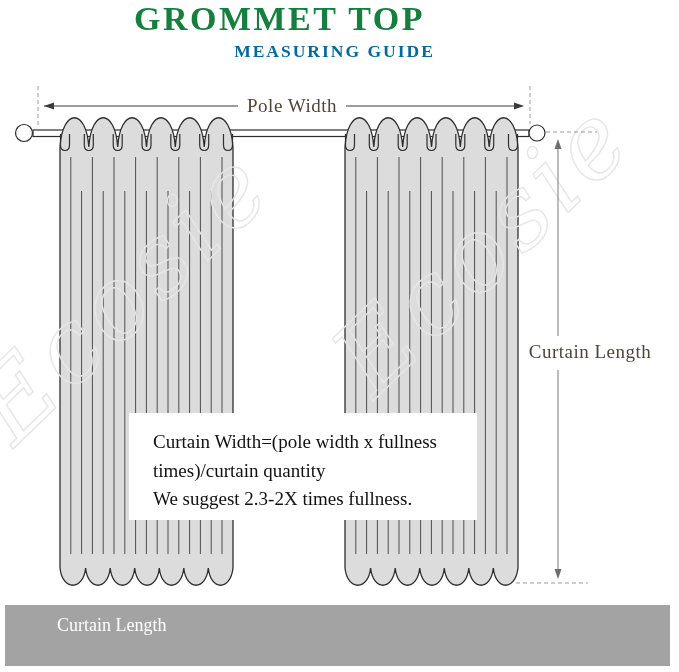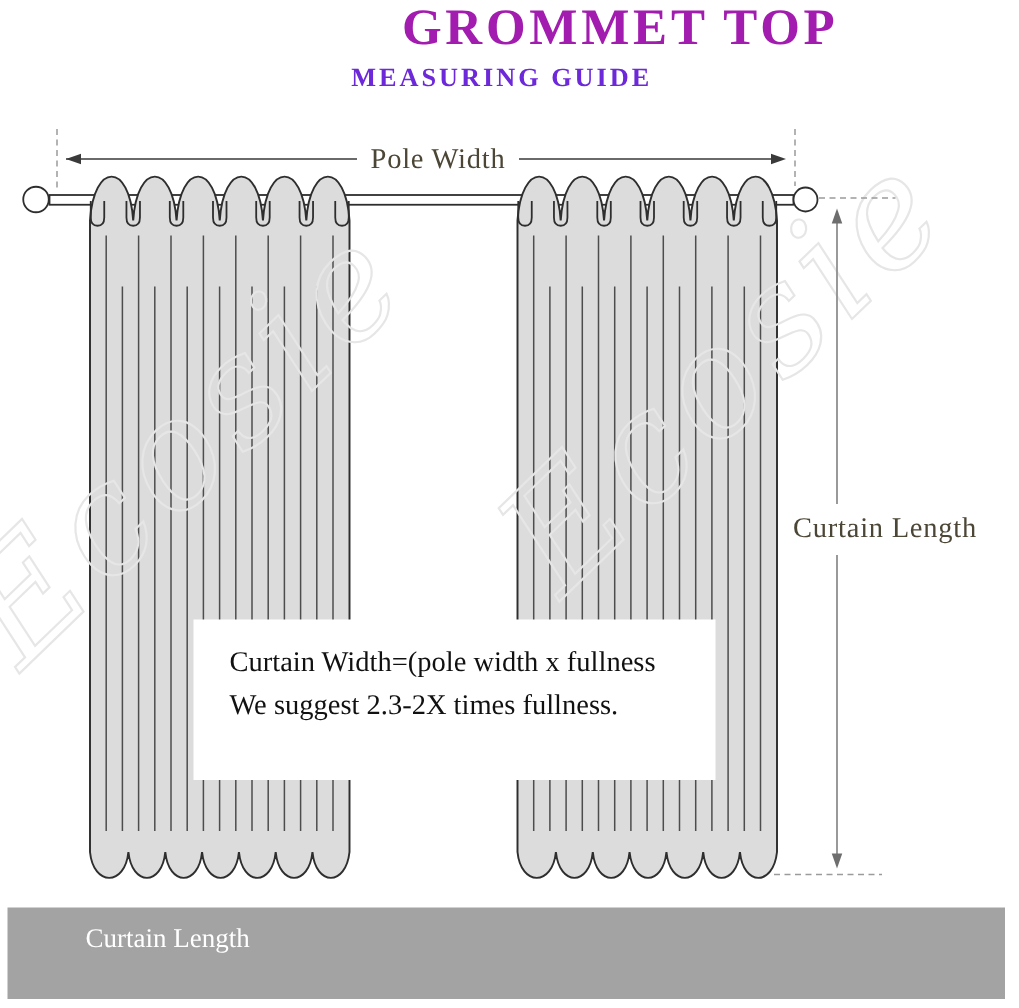--- a/index.html
+++ b/index.html
@@ -1,21 +1,21 @@
 <!DOCTYPE html>
 <html><head>
 <meta charset="utf-8">
 <style>
   html,body{margin:0;padding:0;background:#fff;}
   .page{position:relative;width:679px;height:672px;background:#ffffff;overflow:hidden;
         font-family:"Liberation Serif",serif;}
-  .title{position:absolute;top:0px;left:0;width:559px;text-align:right;
-         font-size:34px;font-weight:bold;letter-spacing:2.5px;color:#a21caf;line-height:38px;}
+  .title{position:absolute;top:0px;left:0;width:559px;text-align:center;
+         font-size:34px;font-weight:bold;letter-spacing:2.5px;color:#15803d;line-height:38px;}
   .subtitle{position:absolute;top:41px;left:0;width:669px;text-align:center;
-            font-size:17.5px;font-weight:bold;letter-spacing:2px;color:#6d28d9;line-height:20px;}
+            font-size:17.5px;font-weight:bold;letter-spacing:2px;color:#0369a1;line-height:20px;}
   .diagram-svg{position:absolute;left:0;top:0;}
   .panel{fill:#dcdcdc;stroke:#2e2e2e;stroke-width:1.3;}
   .folds{stroke:#4d4d4d;stroke-width:1;fill:none;}
   .grommets{stroke:#2e2e2e;stroke-width:1.2;fill:none;}
   .pole{fill:#ffffff;stroke:#2e2e2e;stroke-width:1.2;}
   .finial{fill:#ffffff;stroke:#2e2e2e;stroke-width:1.2;}
   .dash{stroke:#9b9b9b;stroke-width:1;stroke-dasharray:4 3;fill:none;}
   .mline{stroke:#3a3a3a;stroke-width:1;fill:none;}
   .mhead{fill:#3a3a3a;stroke:none;}
   .vline{stroke:#8f8f8f;stroke-width:1.2;fill:none;}
@@ -94,20 +94,21 @@
     <path class="dash" d="M516,583 H588"></path>
 
     <path class="vline" d="M558,142 V336 M558,370 V576"></path>
     <polygon class="vhead" points="558,139 554.5,149 561.5,149"></polygon>
     <polygon class="vhead" points="558,579 554.5,569 561.5,569"></polygon>
     <text class="anno" x="590" y="358" text-anchor="middle">Curtain Length</text>
   </svg>
 
   <div class="formula-box">
     <div>Curtain Width=(pole width x fullness</div>
+    <div>times)/curtain quantity</div>
     <div>We suggest 2.3-2X times fullness.</div>
   </div>
 
   <div class="footer-bar">
     <div>Curtain Length</div>
   </div>
 
 </div>
 
 </body></html>

